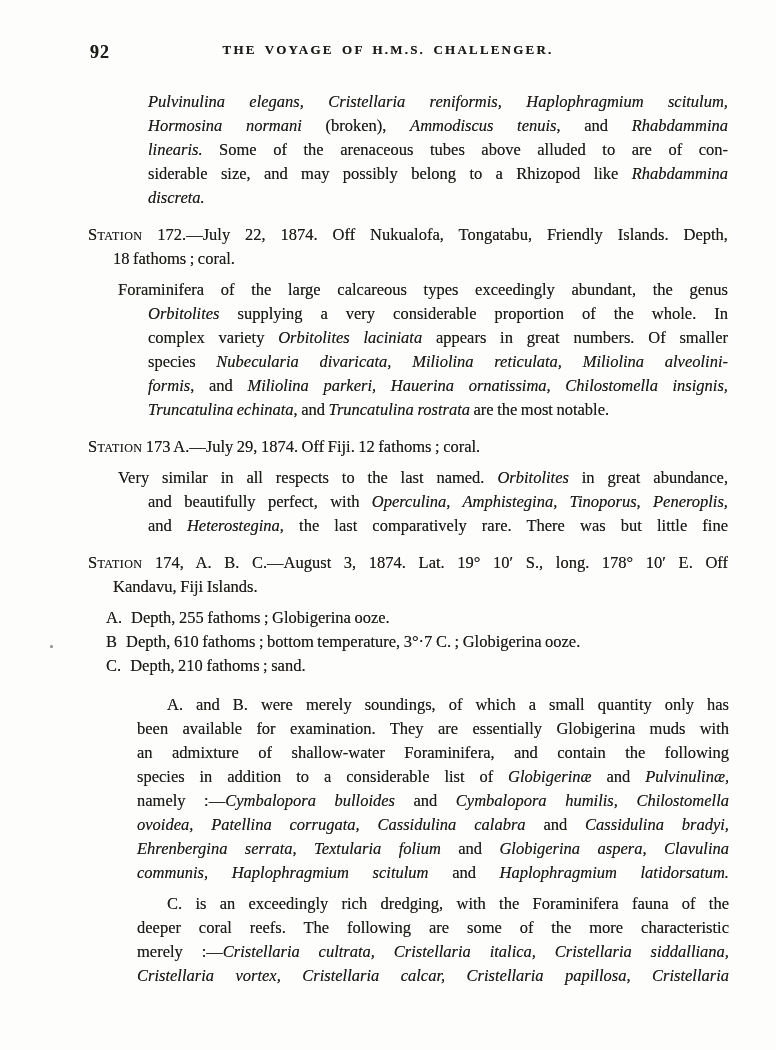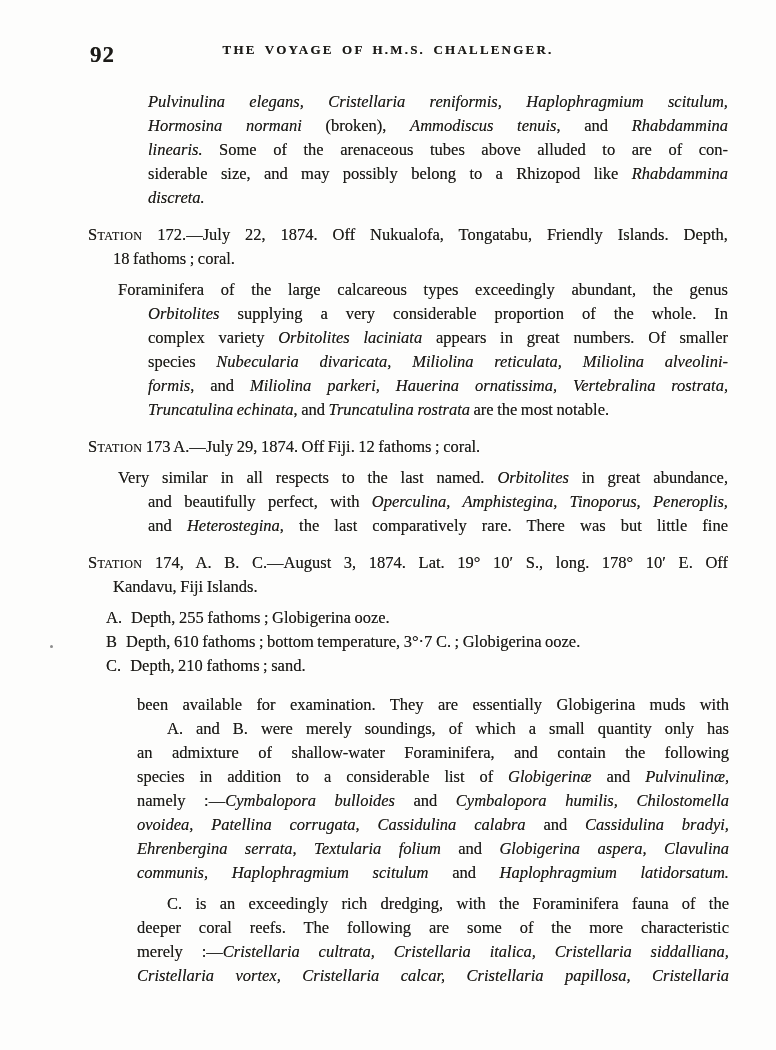--- a/index.html
+++ b/index.html
@@ -12,21 +12,21 @@
     position:relative;
     width:776px;height:1050px;
     background:var(--paper,#fdfdfc);
     color:var(--ink,#1c1b18);
     overflow:hidden;
     text-shadow:0 0 0.4px rgba(20,18,14,0.6);
   }
   .hdr{position:relative;padding-top:42px;height:22px;}
   .pagenum{
     position:absolute;left:54px;top:42px;
-    font-size:23px;letter-spacing:1px;font-weight:bold;padding-left:36px;
+    font-size:18px;letter-spacing:1px;font-weight:bold;padding-left:36px;
   }
   .title{
     text-align:center;
     font-size:13px;font-weight:bold;letter-spacing:2.2px;
     word-spacing:3px;
   }
   .body-col{margin-top:26px;}
   .blk{
     margin:7px;
     font-size:16.5px;
@@ -78,43 +78,43 @@
       </p>
       <p class="blk blk-station">
         <span class="tl first"><span class="sc">Station</span><span> 172.—July 22, 1874. Off Nukualofa, Tongatabu, Friendly Islands. Depth,</span></span>
         <span class="tl nj"><span>18 fathoms ; coral.</span></span>
       </p>
       <p class="blk blk-body">
         <span class="tl first"><span>Foraminifera of the large calcareous types exceedingly abundant, the genus</span></span>
         <span class="tl"><i>Orbitolites</i><span> supplying a very considerable proportion of the whole. In</span></span>
         <span class="tl"><span>complex variety </span><i>Orbitolites laciniata</i><span> appears in great numbers. Of smaller</span></span>
         <span class="tl"><span>species </span><i>Nubecularia divaricata, Miliolina reticulata, Miliolina alveolini-</i></span>
-        <span class="tl"><i>formis</i><span>, and </span><i>Miliolina parkeri, Hauerina ornatissima, Vertebralina rostrata,</i></span>
+        <span class="tl"><i>formis</i><span>, and </span><i>Miliolina parkeri, Hauerina ornatissima, Chilostomella insignis,</i></span>
         <span class="tl nj"><i>Truncatulina echinata</i><span>, and </span><i>Truncatulina rostrata</i><span> are the most notable.</span></span>
       </p>
       <p class="blk blk-station">
         <span class="tl first nj"><span class="sc">Station</span><span> 173 A.—July 29, 1874. Off Fiji. 12 fathoms ; coral.</span></span>
       </p>
       <p class="blk blk-body">
         <span class="tl first"><span>Very similar in all respects to the last named. </span><i>Orbitolites</i><span> in great abundance,</span></span>
         <span class="tl"><span>and beautifully perfect, with </span><i>Operculina, Amphistegina, Tinoporus, Peneroplis,</i></span>
         <span class="tl"><span>and </span><i>Heterostegina</i><span>, the last comparatively rare. There was but little fine</span></span>
       </p>
       <p class="blk blk-station">
         <span class="tl first"><span class="sc">Station</span><span> 174, A. B. C.—August 3, 1874. Lat. 19° 10′ S., long. 178° 10′ E. Off</span></span>
         <span class="tl nj"><span>Kandavu, Fiji Islands.</span></span>
       </p>
       <p class="blk blk-list">
         <span class="tl first nj"><span class="g">A.</span><span>Depth, 255 fathoms ; Globigerina ooze.</span></span>
         <span class="tl nj"><span class="g">B</span><span>Depth, 610 fathoms ; bottom temperature, 3°·7 C. ; Globigerina ooze.</span></span>
         <span class="tl nj"><span class="g">C.</span><span>Depth, 210 fathoms ; sand.</span></span>
       </p>
       <p class="blk blk-indent">
+        <span class="tl first"><span>A. and B. were merely soundings, of which a small quantity only has</span></span>
         <span class="tl"><span>been available for examination. They are essentially Globigerina muds with</span></span>
-        <span class="tl first"><span>A. and B. were merely soundings, of which a small quantity only has</span></span>
         <span class="tl"><span>an admixture of shallow-water Foraminifera, and contain the following</span></span>
         <span class="tl"><span>species in addition to a considerable list of </span><i>Globigerinæ</i><span> and </span><i>Pulvinulinæ,</i></span>
         <span class="tl"><span>namely :—</span><i>Cymbalopora bulloides</i><span> and </span><i>Cymbalopora humilis, Chilostomella</i></span>
         <span class="tl"><i>ovoidea, Patellina corrugata, Cassidulina calabra</i><span> and </span><i>Cassidulina bradyi,</i></span>
         <span class="tl"><i>Ehrenbergina serrata, Textularia folium</i><span> and </span><i>Globigerina aspera, Clavulina</i></span>
         <span class="tl"><i>communis, Haplophragmium scitulum</i><span> and </span><i>Haplophragmium latidorsatum.</i></span>
       </p>
       <p class="blk blk-indent">
         <span class="tl first"><span>C. is an exceedingly rich dredging, with the Foraminifera fauna of the</span></span>
         <span class="tl"><span>deeper coral reefs. The following are some of the more characteristic</span></span>

